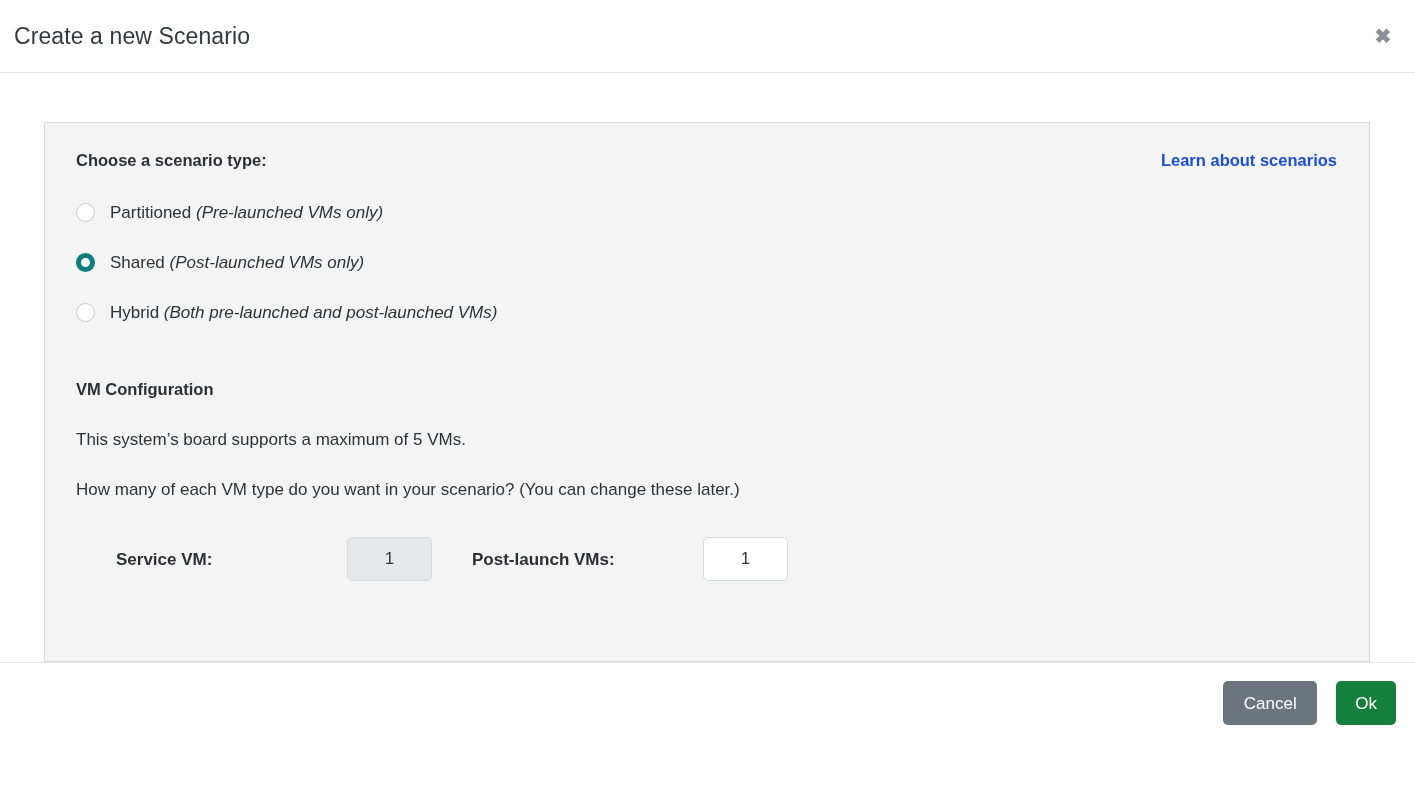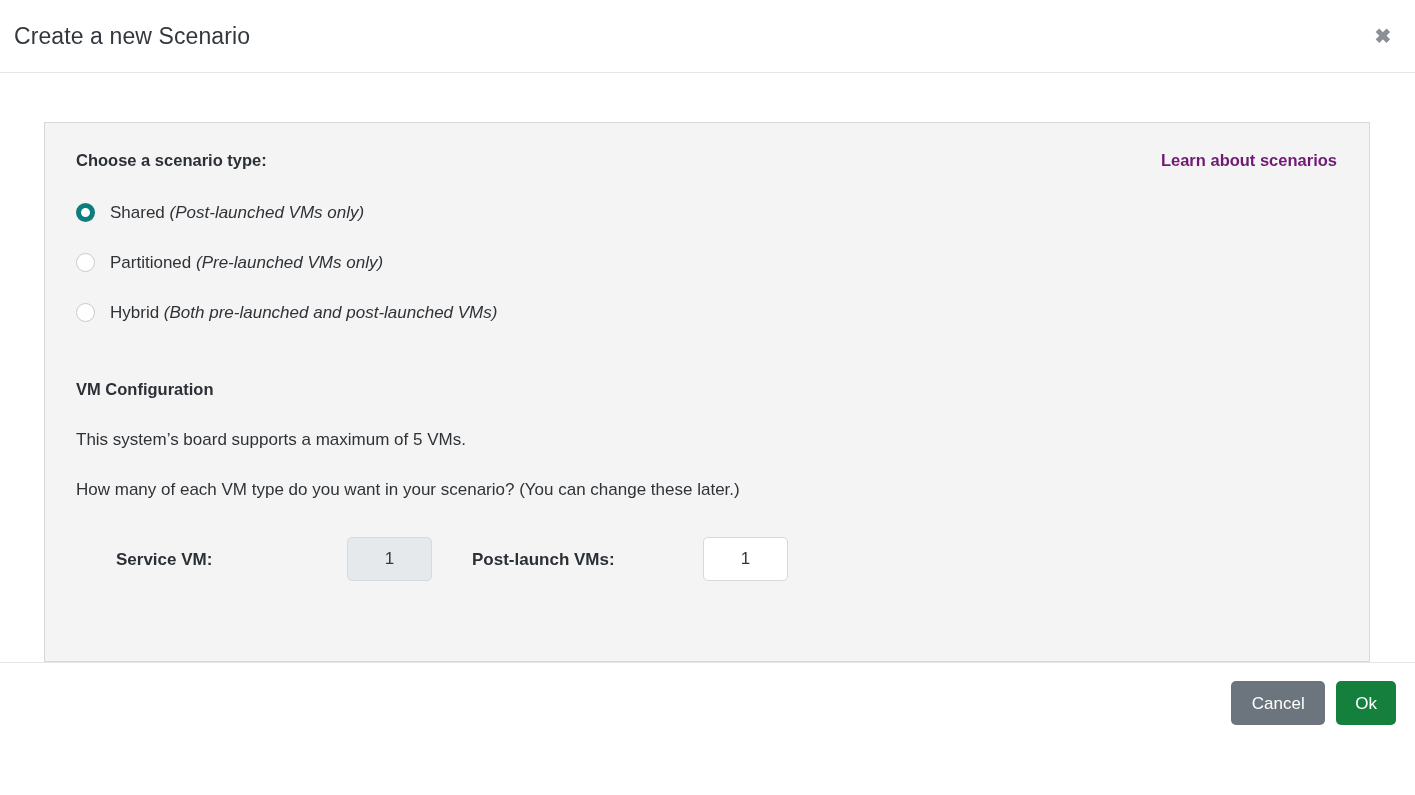--- a/index.html
+++ b/index.html
@@ -85,21 +85,21 @@
     font-size: 16.5px;
     font-weight: bold;
     color: #2b3036;
     line-height: 1.2;
     margin: 0;
     padding-top: 2px;
   }
   .learn-link {
     font-size: 16.5px;
     font-weight: bold;
-    color: #701a75;
+    color: #1d4ed8;
     text-decoration: none;
     line-height: 1.2;
     padding-top: 2px;
     cursor: pointer;
     white-space: nowrap;
   }
 
   
   .radio-list { margin-top: 28px; }
   .radio-row {
@@ -192,21 +192,21 @@
 
   
   .dialog-footer {
     flex: 0 0 81px;
     height: 81px;
     border-top: 1px solid #e6e6e6;
     display: flex;
     align-items: center;
     justify-content: flex-end;
     padding-right: 19px;
-    gap: 11px;
+    gap: 19px;
   }
   .btn {
     border: none;
     border-radius: 5px;
     font-size: 17px;
     font-family: "Liberation Sans", sans-serif;
     color: #ffffff;
     cursor: pointer;
     height: 44px;
     padding: 0 19px;
@@ -228,28 +228,28 @@
   <div class="dialog-body">
     <div class="panel">
 
       <div class="panel-top-row">
         <h2 class="section-heading">Choose a scenario type:</h2>
         <a class="learn-link">Learn about scenarios</a>
       </div>
 
       <div class="radio-list">
 
+        <div class="radio-row">
+          <span class="radio-mark"></span>
+          <span class="radio-label"><span>Partitioned </span><span class="hint">(Pre-launched VMs only)</span></span>
+        </div>
+
         <div class="radio-row selected">
           <span class="radio-mark"></span>
           <span class="radio-label"><span>Shared </span><span class="hint">(Post-launched VMs only)</span></span>
-        </div>
-
-        <div class="radio-row">
-          <span class="radio-mark"></span>
-          <span class="radio-label"><span>Partitioned </span><span class="hint">(Pre-launched VMs only)</span></span>
         </div>
 
         <div class="radio-row">
           <span class="radio-mark"></span>
           <span class="radio-label"><span>Hybrid </span><span class="hint">(Both pre-launched and post-launched VMs)</span></span>
         </div>
 
       </div>
 
       <h3 class="vm-config-heading">VM Configuration</h3>

